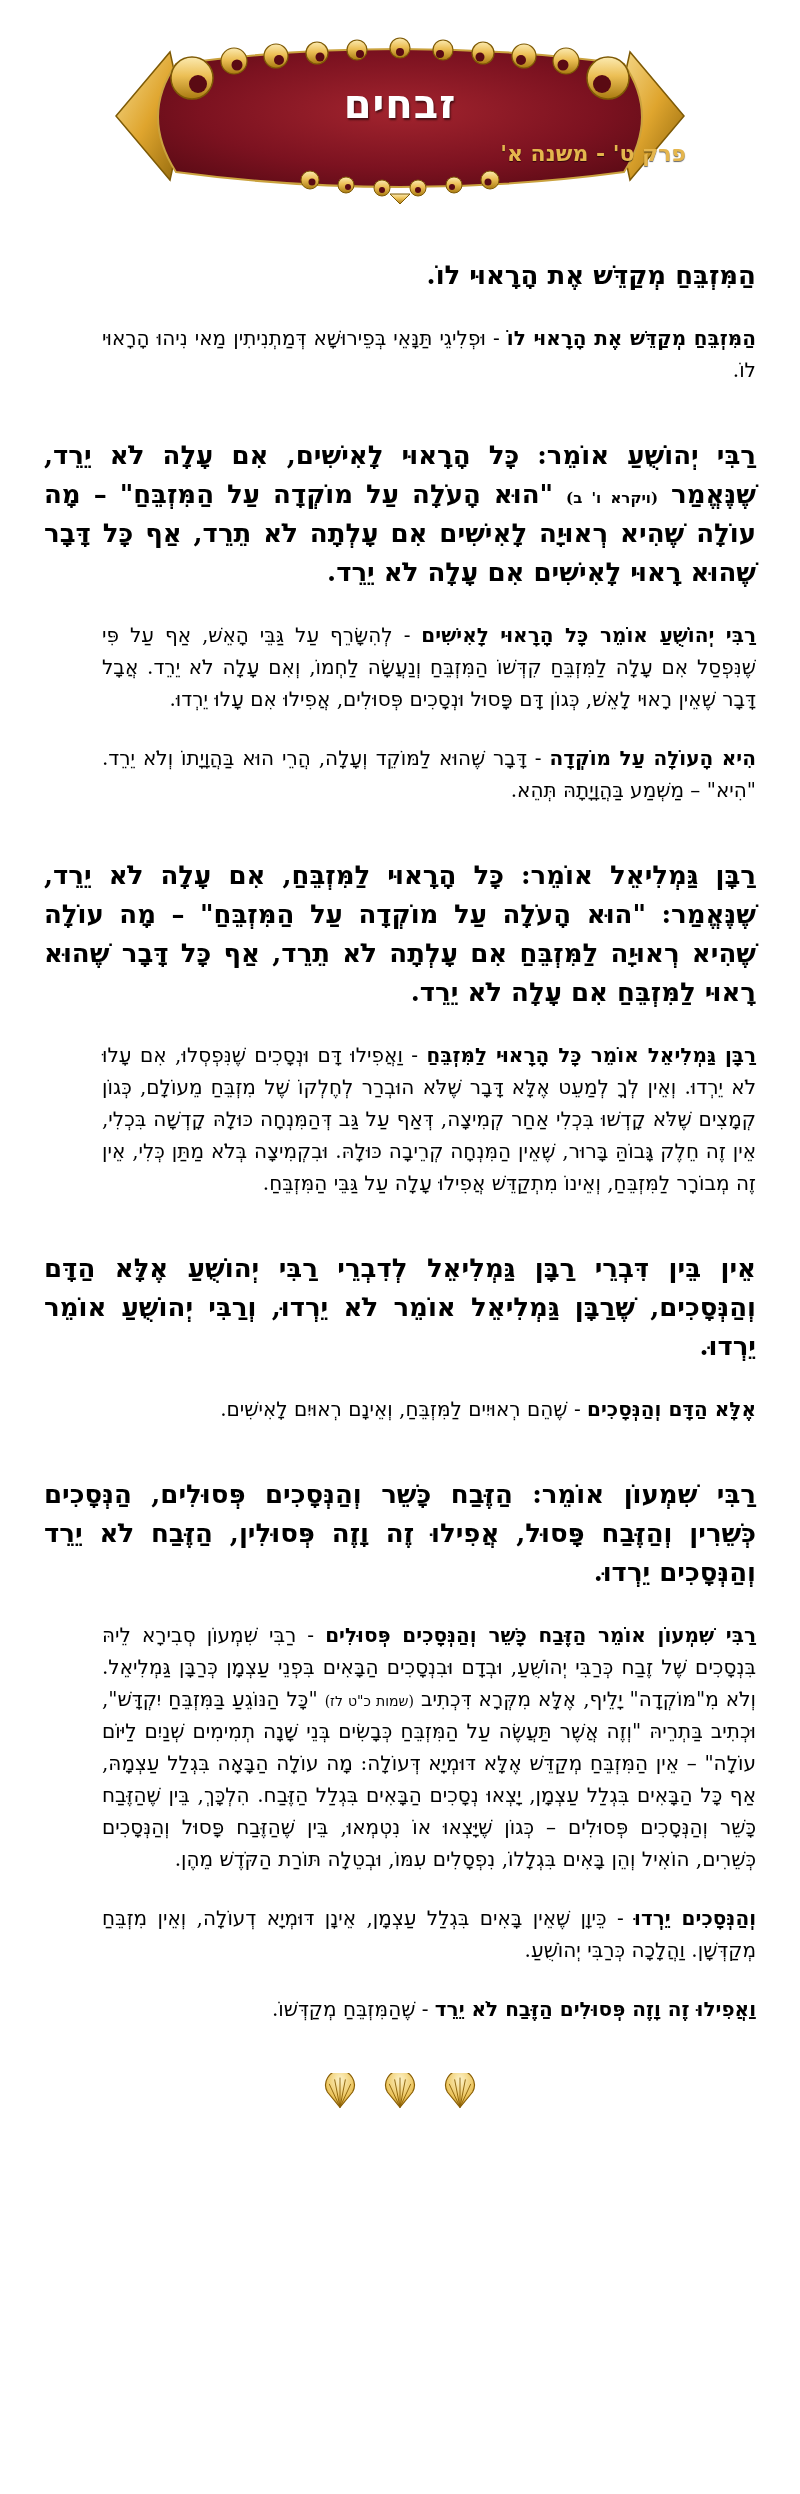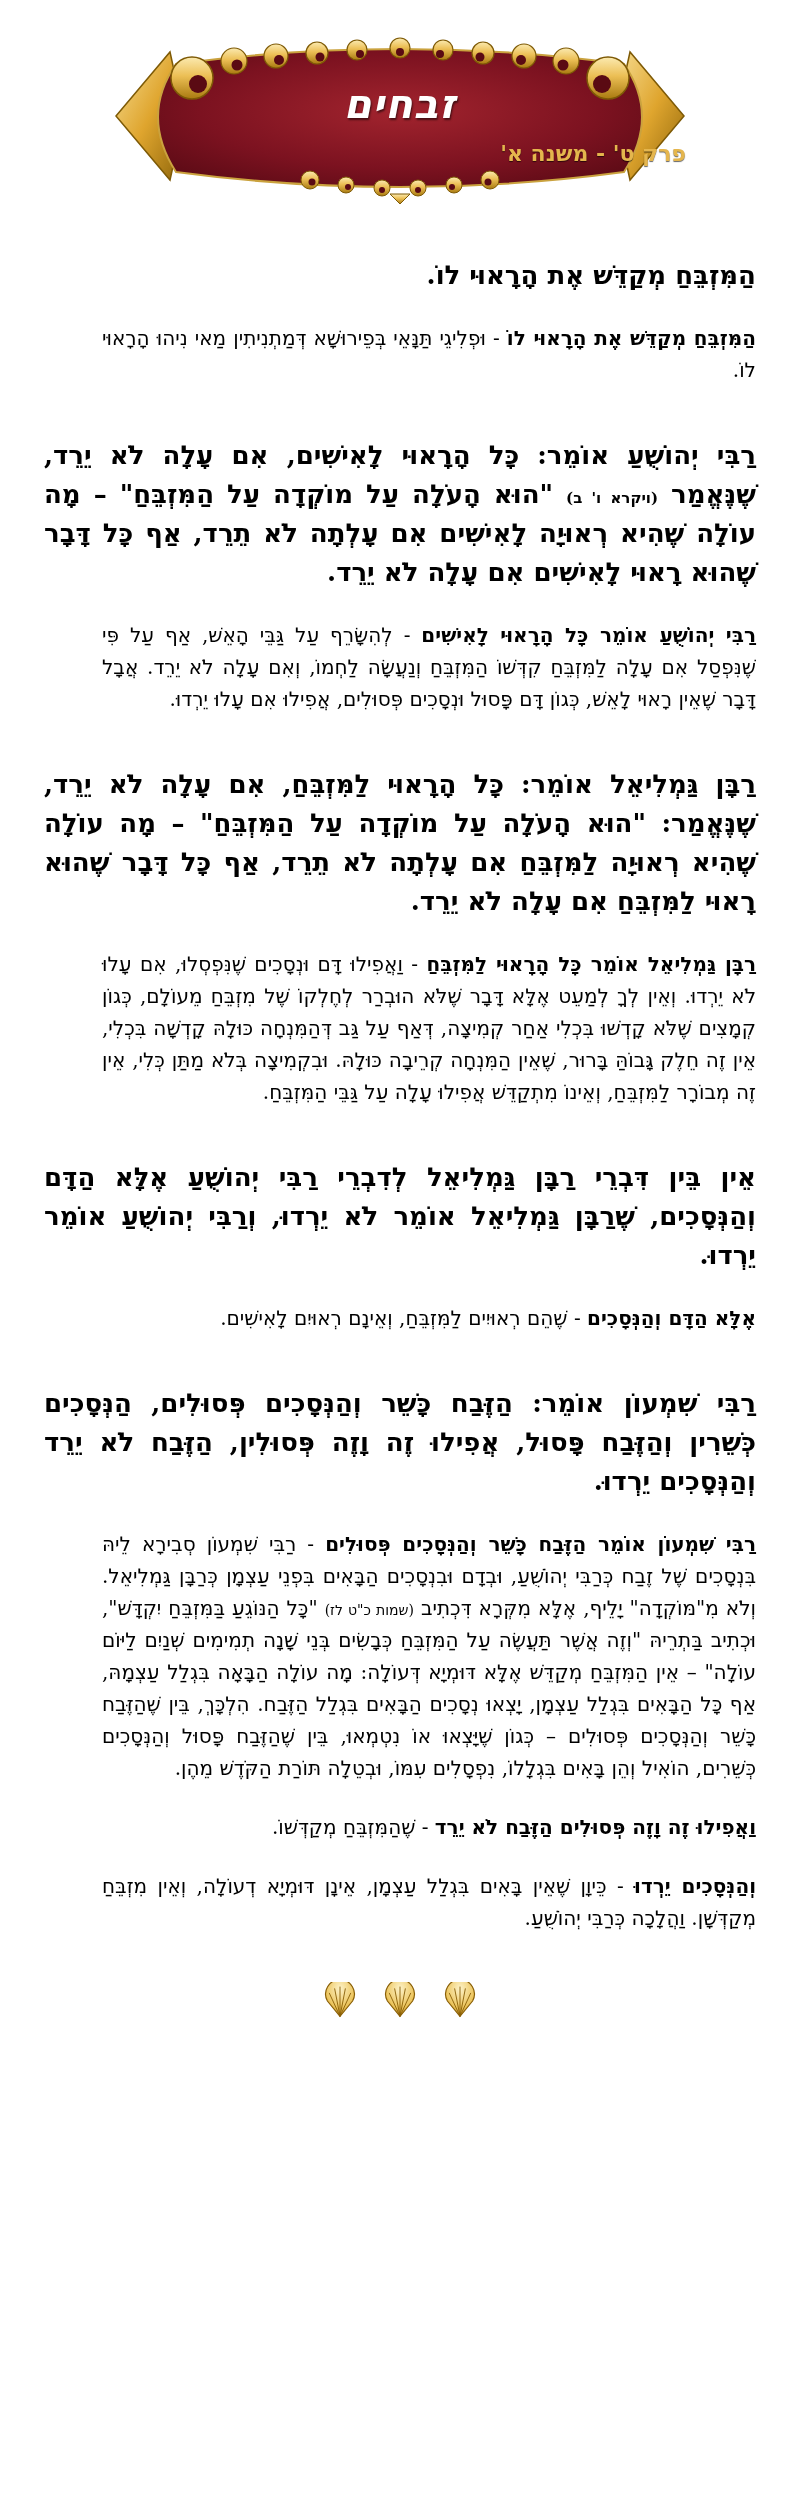--- a/index.html
+++ b/index.html
@@ -11,21 +11,21 @@
   }
   .page-root { width: 800px; height: 2494px; overflow: hidden; position: relative; }
 
   
   .banner-wrap { width: 100%; display: flex; justify-content: center; padding-top: 28px; }
   .banner { position: relative; width: 572px; height: 178px; }
   .banner svg { display: block; }
   .banner-title {
     position: absolute; top: 52px; left: 0; width: 100%;
     text-align: center; color: #ffffff; font-weight: bold; font-size: 40px;
-    letter-spacing: 1px; text-shadow: 1px 2px 2px rgba(0,0,0,.55); font-style: italic;
+    letter-spacing: 1px; text-shadow: 1px 2px 2px rgba(0,0,0,.55);
   }
   .banner-subtitle {
     position: absolute; top: 112px; left: 0; width: 100%;
     text-align: right; color: #e5b64d; font-weight: bold; font-size: 22px;
     text-shadow: 0 1px 1px rgba(0,0,0,.6);
   }
 
   
   .content { padding: 0 44px; }
   .mishnah {
@@ -133,20 +133,23 @@
     </section>
 
     <section class="mishnah">
       <span>רַבִּי יְהוֹשֻׁעַ אוֹמֵר: כָּל הָרָאוּי לָאִישִׁים, אִם עָלָה לֹא יֵרֵד, שֶׁנֶּאֱמַר </span><span class="cite">(ויקרא ו' ב)</span><span> "הוּא הָעֹלָה עַל מוֹקְדָה עַל הַמִּזְבֵּחַ" – מָה עוֹלָה שֶׁהִיא רְאוּיָה לָאִישִׁים אִם עָלְתָה לֹא תֵרֵד, אַף כָּל דָּבָר שֶׁהוּא רָאוּי לָאִישִׁים אִם עָלָה לֹא יֵרֵד.</span>
     </section>
 
     <section class="commentary">
       <span class="lead">רַבִּי יְהוֹשֻׁעַ אוֹמֵר כָּל הָרָאוּי לָאִישִׁים</span><span> - </span><span>לְהִשָּׂרֵף עַל גַּבֵּי הָאֵשׁ, אַף עַל פִּי שֶׁנִּפְסַל אִם עָלָה לַמִּזְבֵּחַ קִדְּשׁוֹ הַמִּזְבֵּחַ וְנַעֲשָׂה לַחְמוֹ, וְאִם עָלָה לֹא יֵרֵד. אֲבָל דָּבָר שֶׁאֵין רָאוּי לָאֵשׁ, כְּגוֹן דָּם פָּסוּל וּנְסָכִים פְּסוּלִים, אֲפִילוּ אִם עָלוּ יֵרְדוּ.</span>
     </section>
 
+    <section class="commentary">
+      <span class="lead">הִיא הָעוֹלָה עַל מוֹקְדָה</span><span> - </span><span>דָּבָר שֶׁהוּא לַמּוֹקֵד וְעָלָה, הֲרֵי הוּא בַּהֲוָיָתוֹ וְלֹא יֵרֵד. "הִיא" – מַשְׁמַע בַּהֲוָיָתָהּ תְּהֵא.</span>
+    </section>
 
     <section class="mishnah">
       <span>רַבָּן גַּמְלִיאֵל אוֹמֵר: כָּל הָרָאוּי לַמִּזְבֵּחַ, אִם עָלָה לֹא יֵרֵד, שֶׁנֶּאֱמַר: "הוּא הָעֹלָה עַל מוֹקְדָה עַל הַמִּזְבֵּחַ" – מָה עוֹלָה שֶׁהִיא רְאוּיָה לַמִּזְבֵּחַ אִם עָלְתָה לֹא תֵרֵד, אַף כָּל דָּבָר שֶׁהוּא רָאוּי לַמִּזְבֵּחַ אִם עָלָה לֹא יֵרֵד.</span>
     </section>
 
     <section class="commentary">
       <span class="lead">רַבָּן גַּמְלִיאֵל אוֹמֵר כָּל הָרָאוּי לַמִּזְבֵּחַ</span><span> - </span><span>וַאֲפִילוּ דָּם וּנְסָכִים שֶׁנִּפְסְלוּ, אִם עָלוּ לֹא יֵרְדוּ. וְאֵין לְךָ לְמַעֵט אֶלָּא דָּבָר שֶׁלֹּא הוּבְרַר לְחֶלְקוֹ שֶׁל מִזְבֵּחַ מֵעוֹלָם, כְּגוֹן קְמָצִים שֶׁלֹּא קָדְשׁוּ בִּכְלִי אַחַר קְמִיצָה, דְּאַף עַל גַּב דְּהַמִּנְחָה כּוּלָהּ קָדְשָׁה בִּכְלִי, אֵין זֶה חֵלֶק גָּבוֹהַּ בָּרוּר, שֶׁאֵין הַמִּנְחָה קְרֵיבָה כּוּלָהּ. וּבִקְמִיצָה בְּלֹא מַתַּן כְּלִי, אֵין זֶה מְבוֹרָר לַמִּזְבֵּחַ, וְאֵינוֹ מִתְקַדֵּשׁ אֲפִילוּ עָלָה עַל גַּבֵּי הַמִּזְבֵּחַ.</span>
     </section>
 
     <section class="mishnah">
@@ -159,25 +162,25 @@
 
     <section class="mishnah">
       <span>רַבִּי שִׁמְעוֹן אוֹמֵר: הַזֶּבַח כָּשֵׁר וְהַנְּסָכִים פְּסוּלִים, הַנְּסָכִים כְּשֵׁרִין וְהַזֶּבַח פָּסוּל, אֲפִילוּ זֶה וָזֶה פְּסוּלִין, הַזֶּבַח לֹא יֵרֵד וְהַנְּסָכִים יֵרְדוּ.</span>
     </section>
 
     <section class="commentary">
       <span class="lead">רַבִּי שִׁמְעוֹן אוֹמֵר הַזֶּבַח כָּשֵׁר וְהַנְּסָכִים פְּסוּלִים</span><span> - </span><span>רַבִּי שִׁמְעוֹן סְבִירָא לֵיהּ בִּנְסָכִים שֶׁל זֶבַח כְּרַבִּי יְהוֹשֻׁעַ, וּבְדָם וּבִנְסָכִים הַבָּאִים בִּפְנֵי עַצְמָן כְּרַבָּן גַּמְלִיאֵל. וְלֹא מִ"מּוֹקְדָה" יָלֵיף, אֶלָּא מִקְּרָא דִּכְתִיב </span><span class="cite">(שמות כ"ט לז)</span><span> "כָּל הַנּוֹגֵעַ בַּמִּזְבֵּחַ יִקְדָּשׁ", וּכְתִיב בַּתְרֵיהּ "וְזֶה אֲשֶׁר תַּעֲשֶׂה עַל הַמִּזְבֵּחַ כְּבָשִׂים בְּנֵי שָׁנָה תְמִימִים שְׁנַיִם לַיּוֹם עוֹלָה" – אֵין הַמִּזְבֵּחַ מְקַדֵּשׁ אֶלָּא דּוּמְיָא דְּעוֹלָה: מָה עוֹלָה הַבָּאָה בִּגְלַל עַצְמָהּ, אַף כָּל הַבָּאִים בִּגְלַל עַצְמָן, יָצְאוּ נְסָכִים הַבָּאִים בִּגְלַל הַזֶּבַח. הִלְכָּךְ, בֵּין שֶׁהַזֶּבַח כָּשֵׁר וְהַנְּסָכִים פְּסוּלִים – כְּגוֹן שֶׁיָּצְאוּ אוֹ נִטְמְאוּ, בֵּין שֶׁהַזֶּבַח פָּסוּל וְהַנְּסָכִים כְּשֵׁרִים, הוֹאִיל וְהֵן בָּאִים בִּגְלָלוֹ, נִפְסָלִים עִמּוֹ, וּבְטֵלָה תּוֹרַת הַקֹּדֶשׁ מֵהֶן.</span>
     </section>
 
     <section class="commentary">
+      <span class="lead">וְהַנְּסָכִים יֵרְדוּ</span><span> - </span><span>כֵּיוָן שֶׁאֵין בָּאִים בִּגְלַל עַצְמָן, אֵינָן דּוּמְיָא דְעוֹלָה, וְאֵין מִזְבֵּחַ מְקַדְּשָׁן. וַהֲלָכָה כְּרַבִּי יְהוֹשֻׁעַ.</span>
+    </section>
+
+    <section class="commentary">
       <span class="lead">וַאֲפִילוּ זֶה וָזֶה פְּסוּלִים הַזֶּבַח לֹא יֵרֵד</span><span> - </span><span>שֶׁהַמִּזְבֵּחַ מְקַדְּשׁוֹ.</span>
-    </section>
-
-    <section class="commentary">
-      <span class="lead">וְהַנְּסָכִים יֵרְדוּ</span><span> - </span><span>כֵּיוָן שֶׁאֵין בָּאִים בִּגְלַל עַצְמָן, אֵינָן דּוּמְיָא דְעוֹלָה, וְאֵין מִזְבֵּחַ מְקַדְּשָׁן. וַהֲלָכָה כְּרַבִּי יְהוֹשֻׁעַ.</span>
     </section>
 
     <div class="footer">
       <svg width="36" height="38" viewBox="0 0 40 40" aria-hidden="true">
         <defs>
           <radialGradient id="shellG" cx="0.5" cy="0.25" r="0.9">
             <stop offset="0" stop-color="#fdf3c9"></stop>
             <stop offset="0.55" stop-color="#ecc55e"></stop>
             <stop offset="1" stop-color="#b07f0e"></stop>
           </radialGradient>

